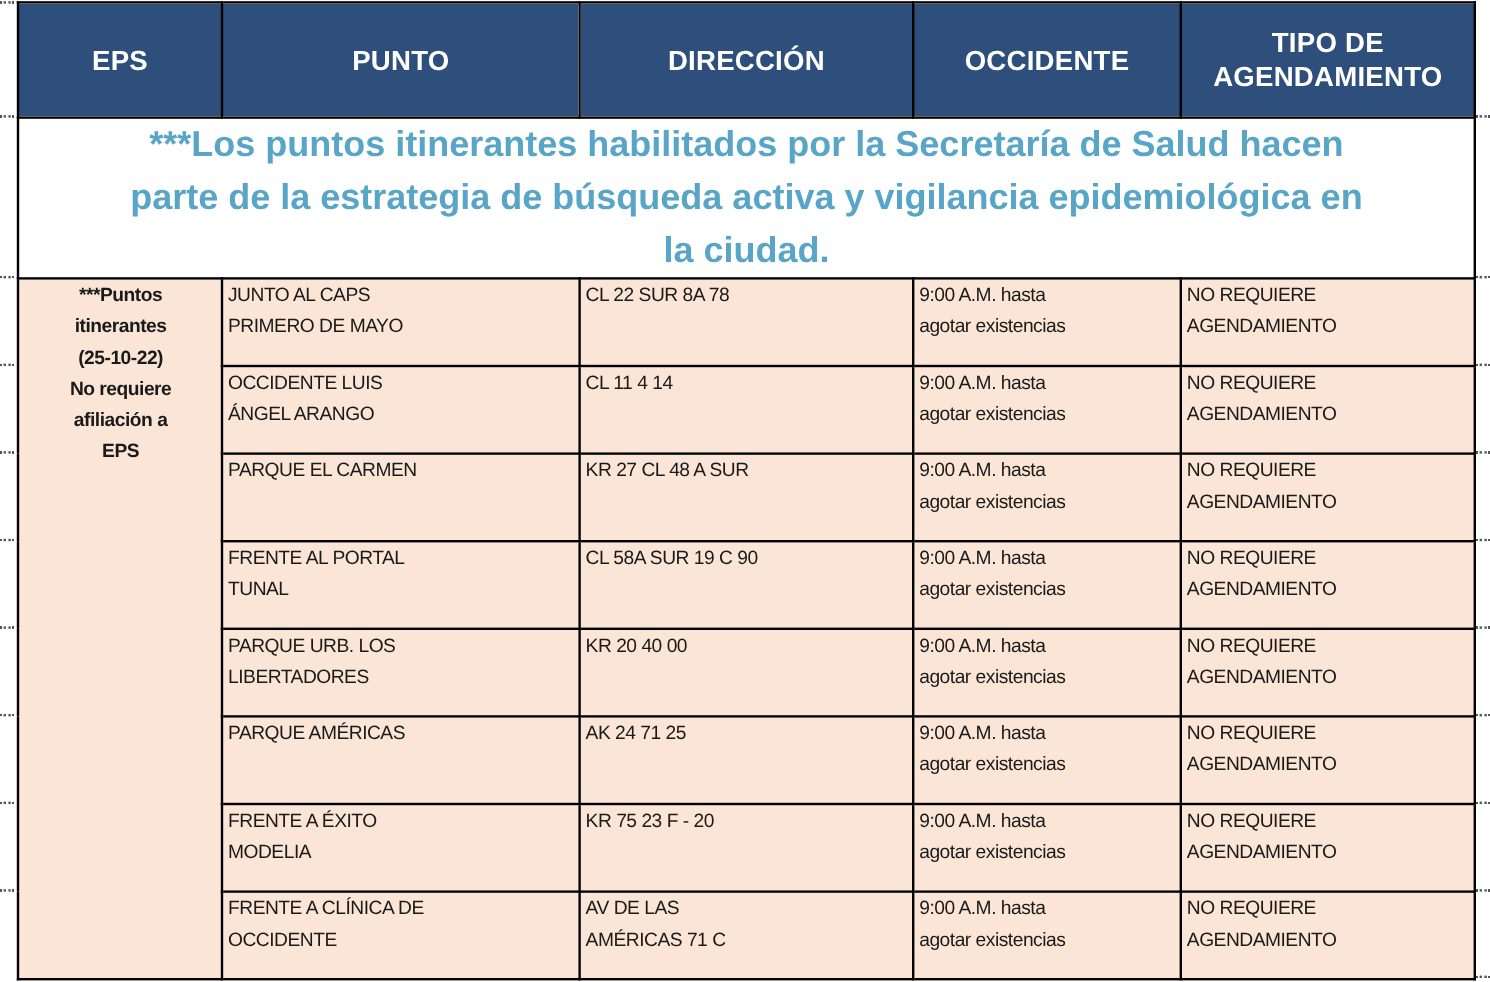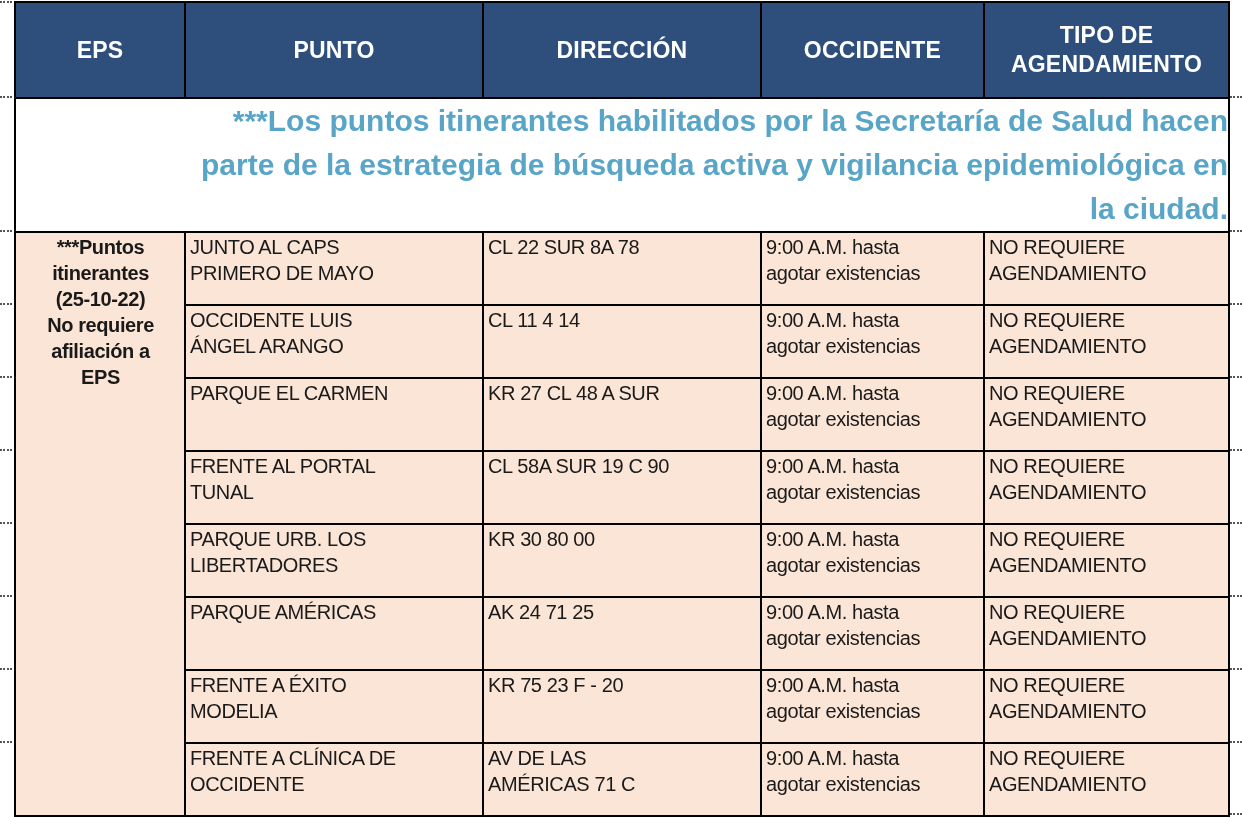--- a/index.html
+++ b/index.html
@@ -31,31 +31,31 @@
     line-height: 29px;
     letter-spacing: 0.2px;
   }
 
   tr.note-row { height: 133px; }
   td.note-cell {
     background: #ffffff;
     color: #58A5C8;
     font-size: 30px;
     font-weight: bold;
-    text-align: right;
+    text-align: center;
     vertical-align: middle;
     white-space: pre-line;
     line-height: 44px;
   }
 
   tr.data-row { height: 73px; }
   tr.data-row td {
     background: #FBE5D6;
     color: #1A1A1A;
-    font-size: 20px;
+    font-size: 16px;
     vertical-align: top;
     white-space: pre-line;
     line-height: 26px;
     padding: 1px 3px 0 4px;
     letter-spacing: -0.4px;
   }
   td.cell-horarios, td.cell-tipo { padding-top: 5px; }
 
   td.eps-cell {
     background: #FBE5D6;
@@ -143,21 +143,21 @@
 TUNAL</td>
         <td class="cell-direccion">CL 58A SUR 19 C 90</td>
         <td class="cell-horarios">9:00 A.M. hasta
 agotar existencias</td>
         <td class="cell-tipo">NO REQUIERE
 AGENDAMIENTO</td>
       </tr>
       <tr class="data-row">
         <td class="cell-punto">PARQUE URB. LOS
 LIBERTADORES</td>
-        <td class="cell-direccion">KR 30 80 00</td>
+        <td class="cell-direccion">KR 20 40 00</td>
         <td class="cell-horarios">9:00 A.M. hasta
 agotar existencias</td>
         <td class="cell-tipo">NO REQUIERE
 AGENDAMIENTO</td>
       </tr>
       <tr class="data-row">
         <td class="cell-punto">PARQUE AMÉRICAS</td>
         <td class="cell-direccion">AK 24 71 25</td>
         <td class="cell-horarios">9:00 A.M. hasta
 agotar existencias</td>

